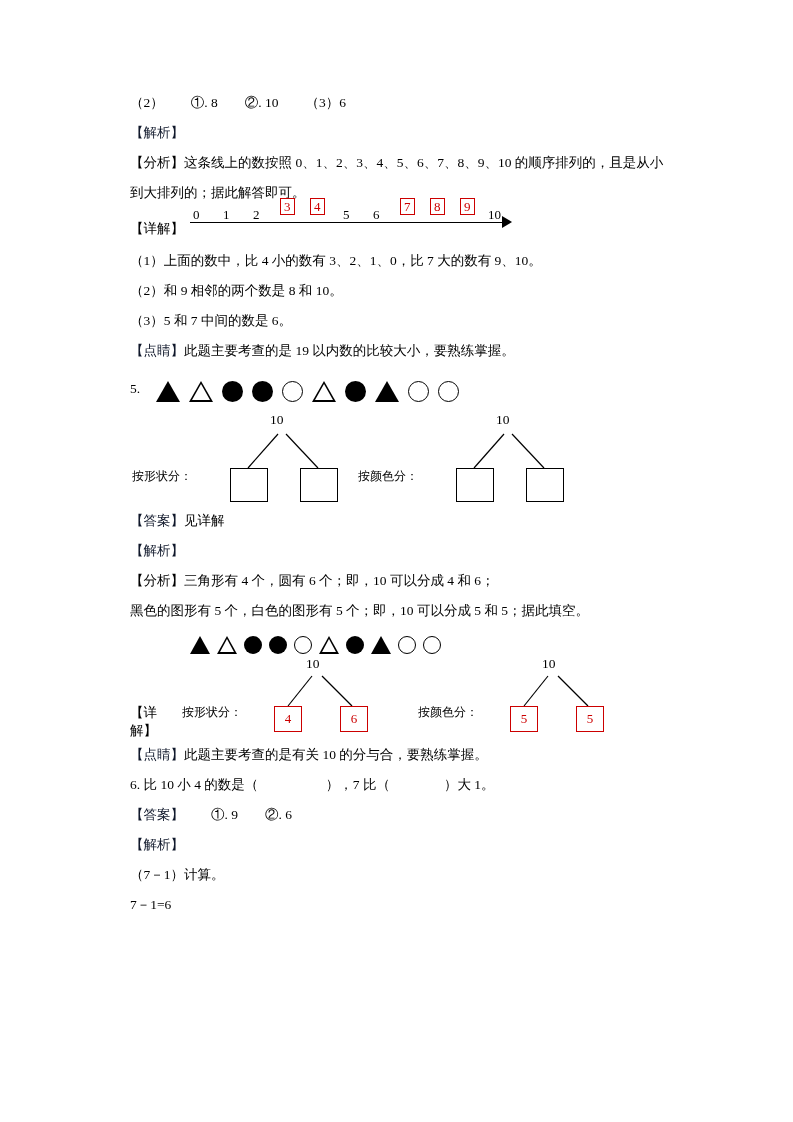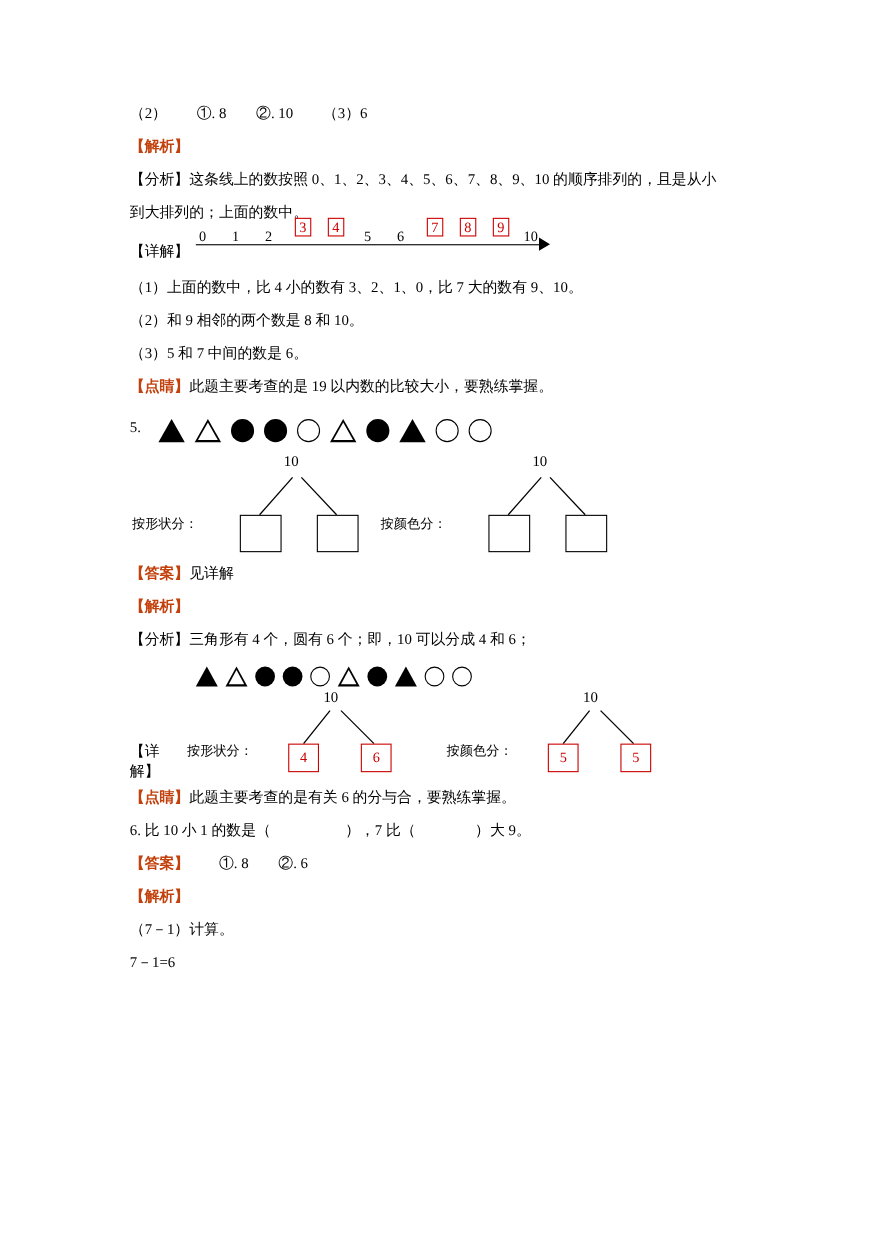--- a/index.html
+++ b/index.html
@@ -4,24 +4,24 @@
 <style>
   html,body{margin:0;padding:0;}
   body{
     width:793px;height:1122px;
     background:#ffffff;
     font-family:"Liberation Serif","DejaVu Serif",serif;
     color:#000;
     font-size:13.5px;
     position:relative;
   }
-  .page{position:absolute;left:0;top:0;width:682px;height:1122px;}
+  .page{position:absolute;left:12px;top:0;width:682px;height:1122px;}
   .content{position:absolute;left:118px;top:88px;width:560px;}
   .line{margin:0 0 0 0;line-height:30px;white-space:nowrap;}
-  .tag{color:#c2410c;font-weight:bold;}
+  .tag{color:#0f172a;font-weight:normal;}
   .row{display:flex;align-items:center;line-height:30px;}
   .row .lbl{flex:0 0 auto;}
 
   
   .numline{position:relative;height:34px;margin-left:6px;width:330px;}
   .numline .axis{position:absolute;left:0;top:10px;width:318px;height:1px;background:#000;}
   .numline .arrow{position:absolute;left:312px;top:4px;width:0;height:0;
      border-left:10px solid #000;border-top:6px solid transparent;border-bottom:6px solid transparent;}
   .numline .nums{position:absolute;left:0;top:14px;width:330px;}
   .numline .n{position:absolute;font-size:13px;}
@@ -62,21 +62,21 @@
 <body>
 
 <div class="page">
  <div class="content">
 
   <div class="line">（2）　　①. 8　　②. 10　　（3）6</div>
 
   <div class="line"><span class="tag">【解析】</span></div>
 
   <div class="line">【分析】这条线上的数按照 0、1、2、3、4、5、6、7、8、9、10 的顺序排列的，且是从小</div>
-  <div class="line">到大排列的；上面的数中。</div>
+  <div class="line">到大排列的；据此解答即可。</div>
 
   <div class="row mt4">
     <span class="lbl">【详解】</span>
     <span class="numline">
       <span class="axis"></span>
       <span class="arrow"></span>
       <span class="nums">
         <span class="n" style="left:3px;top:-26px;">0</span>
         <span class="n" style="left:33px;top:-26px;">1</span>
         <span class="n" style="left:63px;top:-26px;">2</span>
@@ -139,20 +139,21 @@
     </span>
   </div>
 
   <div class="line mt4">
     <span class="tag">【答案】</span><span>见详解</span>
   </div>
 
   <div class="line"><span class="tag">【解析】</span></div>
 
   <div class="line">【分析】三角形有 4 个，圆有 6 个；即，10 可以分成 4 和 6；</div>
+  <div class="line">黑色的图形有 5 个，白色的图形有 5 个；即，10 可以分成 5 和 5；据此填空。</div>
 
   <div class="shapes sm" style="margin-left:60px;margin-top:10px;">
       <span class="tri"></span>
       <span class="tri-o"></span>
       <span class="cir"></span>
       <span class="cir"></span>
       <span class="cir-o"></span>
       <span class="tri-o"></span>
       <span class="cir"></span>
       <span class="tri"></span>
@@ -178,30 +179,30 @@
       <svg width="150" height="46" style="top:18px;">
         <line x1="58" y1="2" x2="34" y2="32" stroke="#000" stroke-width="1.2"></line>
         <line x1="68" y1="2" x2="98" y2="32" stroke="#000" stroke-width="1.2"></line>
       </svg>
       <span class="bxs l" style="left:20px;top:50px;">5</span>
       <span class="bxs r" style="left:86px;top:50px;">5</span>
     </span>
   </div>
 
   <div class="line">
-    <span class="tag">【点睛】</span><span>此题主要考查的是有关 6 的分与合，要熟练掌握。</span>
+    <span class="tag">【点睛】</span><span>此题主要考查的是有关 10 的分与合，要熟练掌握。</span>
   </div>
 
   <div class="line">
     <span>6.</span>
-    <span>比 10 小 1 的数是（　　　　　），7 比（　　　　）大 9。</span>
-  </div>
-
-  <div class="line">
-    <span class="tag">【答案】</span><span>　　①. 8　　②. 6</span>
+    <span>比 10 小 4 的数是（　　　　　），7 比（　　　　）大 1。</span>
+  </div>
+
+  <div class="line">
+    <span class="tag">【答案】</span><span>　　①. 9　　②. 6</span>
   </div>
 
   <div class="line"><span class="tag">【解析】</span></div>
 
   <div class="line">（7－1）计算。</div>
   <div class="line">7－1=6</div>
 
  </div>
 </div>
 

